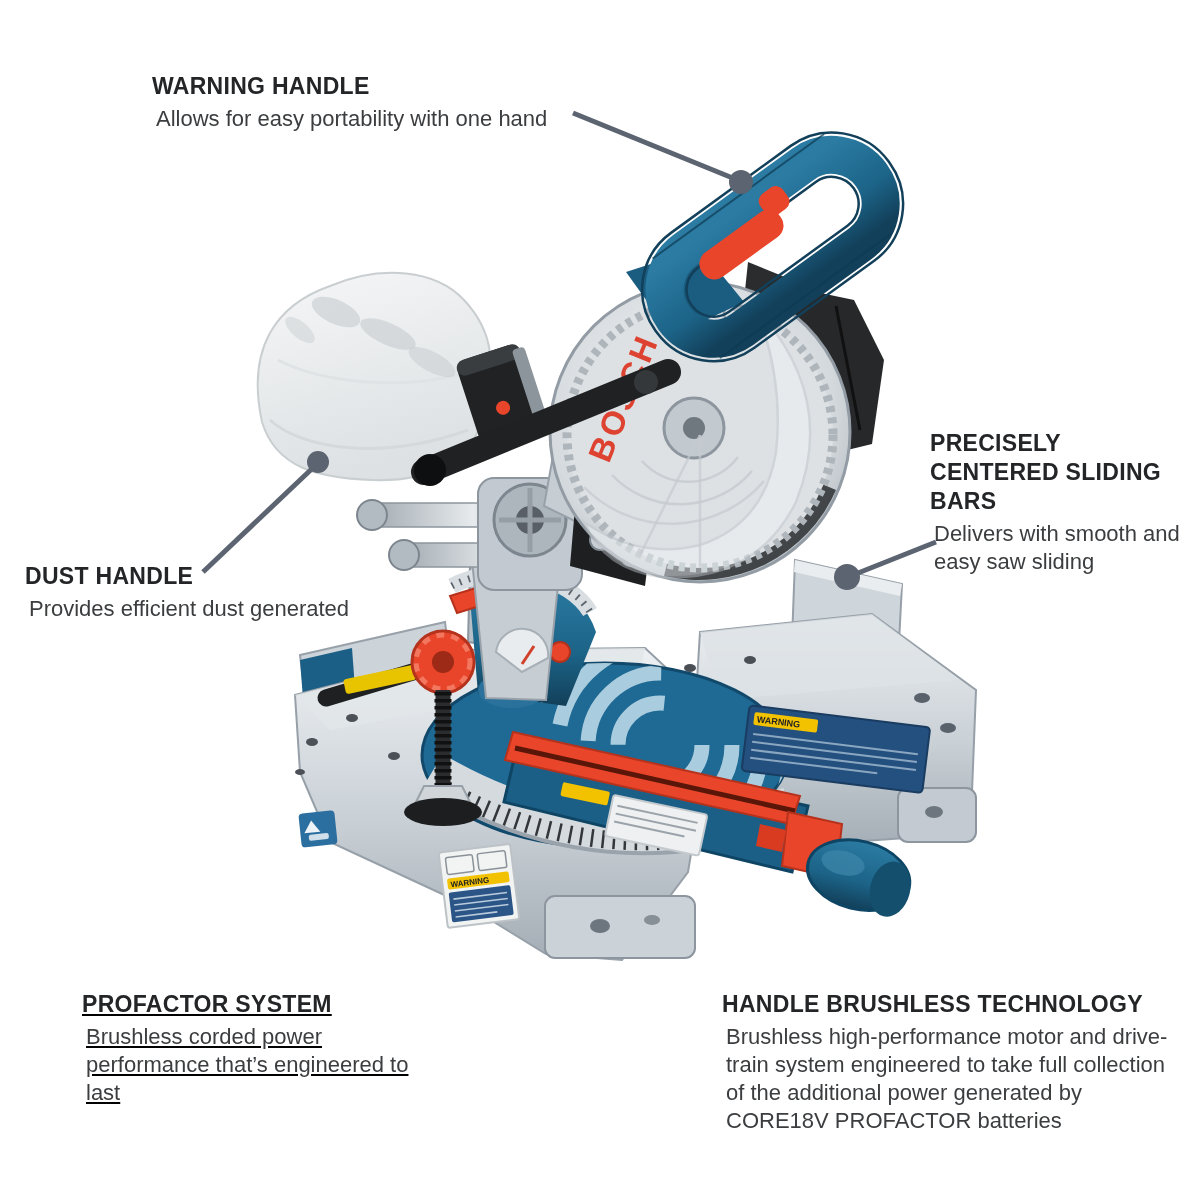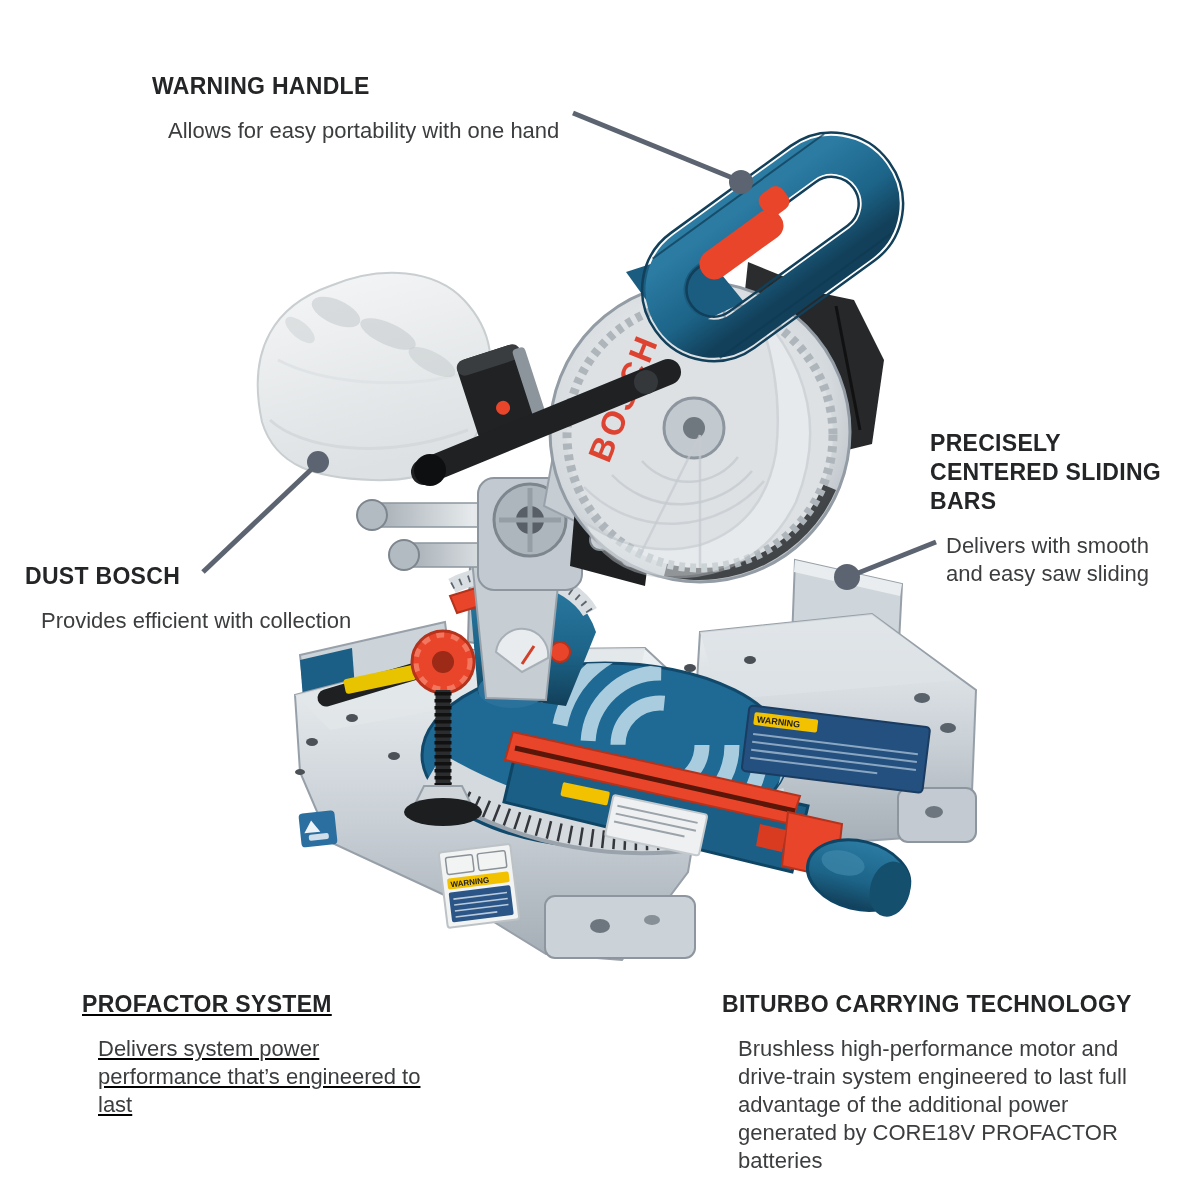--- a/index.html
+++ b/index.html
@@ -2,21 +2,21 @@
 <html><head>
 <meta charset="utf-8">
 <style>
   html,body{margin:0;padding:0;background:#fff;}
   .canvas{position:relative;width:1200px;height:1200px;background:#ffffff;overflow:hidden;
           font-family:"Liberation Sans",sans-serif;}
   .layer{position:absolute;left:0;top:0;width:1200px;height:1200px;}
   .callout{position:absolute;}
   .callout h3{font-size:23px;font-weight:bold;color:#232527;margin:0 0 4px 0;
               letter-spacing:.3px;line-height:29px;}
-  .callout p{font-size:22px;color:#3b3d3f;margin:16px;line-height:28px;}
+  .callout p{font-size:22px;color:#3b3d3f;margin:4px;line-height:28px;}
   .co-carrying{left:152px;top:72px;width:470px;}
   .co-sliding{left:930px;top:429px;width:262px;}
   .co-dust{left:25px;top:562px;width:360px;}
   .co-profactor{left:82px;top:990px;width:370px;text-decoration:underline;}
   .co-biturbo{left:722px;top:990px;width:452px;}
 </style>
 </head>
 <body>
 
 <div class="canvas">
@@ -275,27 +275,27 @@
     <h3>WARNING HANDLE</h3>
     <p>Allows for easy portability with one hand</p>
   </div>
 
   <div class="callout co-sliding">
     <h3>PRECISELY CENTERED SLIDING BARS</h3>
     <p>Delivers with smooth and easy saw sliding</p>
   </div>
 
   <div class="callout co-dust">
-    <h3>DUST BOSCH</h3>
-    <p>Provides efficient with collection</p>
+    <h3>DUST HANDLE</h3>
+    <p>Provides efficient dust generated</p>
   </div>
 
   <div class="callout co-profactor">
     <h3>PROFACTOR SYSTEM</h3>
-    <p>Delivers system power performance that’s engineered to last</p>
+    <p>Brushless corded power performance that’s engineered to last</p>
   </div>
 
   <div class="callout co-biturbo">
-    <h3>BITURBO CARRYING TECHNOLOGY</h3>
-    <p>Brushless high-performance motor and drive-train system engineered to last full advantage of the additional power generated by CORE18V PROFACTOR batteries</p>
+    <h3>HANDLE BRUSHLESS TECHNOLOGY</h3>
+    <p>Brushless high-performance motor and drive-train system engineered to take full collection of the additional power generated by CORE18V PROFACTOR batteries</p>
   </div>
 
 </div>
 
 </body></html>

